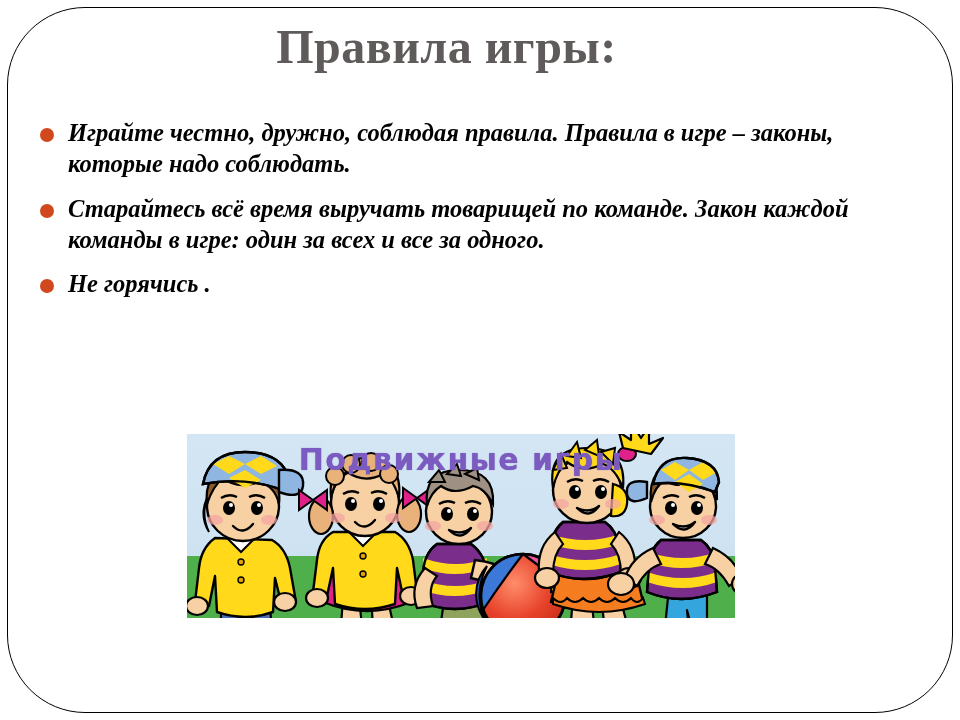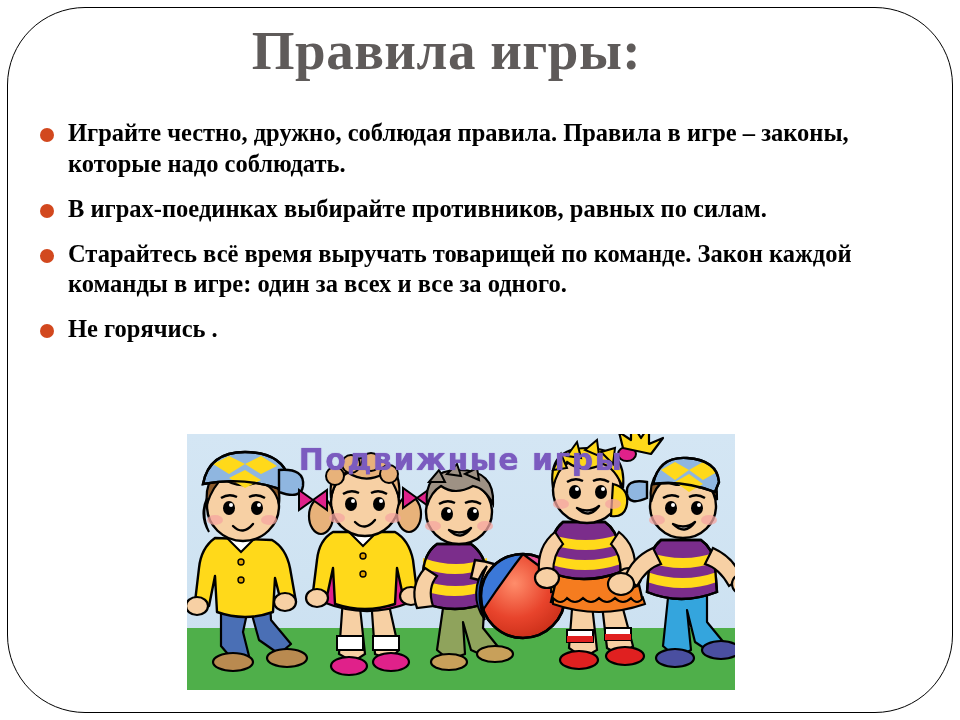--- a/index.html
+++ b/index.html
@@ -33,21 +33,21 @@
   }
 
   #slide-title {
     position: absolute;
     left: 0;
     top: 22px;
     width: 893px;
     text-align: center;
     font-family: "Liberation Serif", serif;
     font-weight: bold;
-    font-size: 55px;
+    font-size: 48px;
     line-height: 1.06;
     letter-spacing: 0.5px;
     color: #5f5b5a;
     white-space: nowrap;
   }
 
   #rules-list {
     position: absolute;
     left: 34px;
     top: 118px;
@@ -57,20 +57,21 @@
   .rule-item {
     position: relative;
     padding-left: 34px;
     margin-bottom: 14px;
     font-family: "Liberation Serif", serif;
     font-weight: bold;
     font-size: 24.5px;
     line-height: 1.26;
     color: #000000;
     text-align: left;
+    font-style: italic;
   }
 
   .rule-item:last-child { margin-bottom: 0; }
 
   .rule-bullet {
     position: absolute;
     left: 6px;
     top: 10px;
     width: 14px;
     height: 14px;
@@ -79,21 +80,21 @@
   }
 
   .rule-text { display: block; }
 
   
   #clipart {
     position: absolute;
     left: 187px;
     top: 434px;
     width: 548px;
-    height: 256px;
+    height: 184px;
     overflow: hidden;
     background: #cfe3f2;
   }
 
   #clipart-sky {
     position: absolute;
     left: 0; top: 0;
     width: 100%; height: 100%;
     background: linear-gradient(#d4e6f4 0%, #cfe3f2 55%, #c9dff1 100%);
   }
@@ -134,24 +135,20 @@
 
   <div id="rules-list">
 
     <div class="rule-item">
       <span class="rule-bullet"></span>
       <span class="rule-text">Играйте честно, дружно, соблюдая правила. Правила в игре – законы, которые надо соблюдать.</span>
     </div>
 
 
 
-    <div class="rule-item">
-      <span class="rule-bullet"></span>
-      <span class="rule-text">В играх-поединках выбирайте противников, равных по силам.</span>
-    </div>
 
     <div class="rule-item">
       <span class="rule-bullet"></span>
       <span class="rule-text">Старайтесь всё время выручать товарищей по команде. Закон каждой команды в игре: один за всех и все за одного.</span>
     </div>
 
     <div class="rule-item">
       <span class="rule-bullet"></span>
       <span class="rule-text">Не горячись .</span>
     </div>

